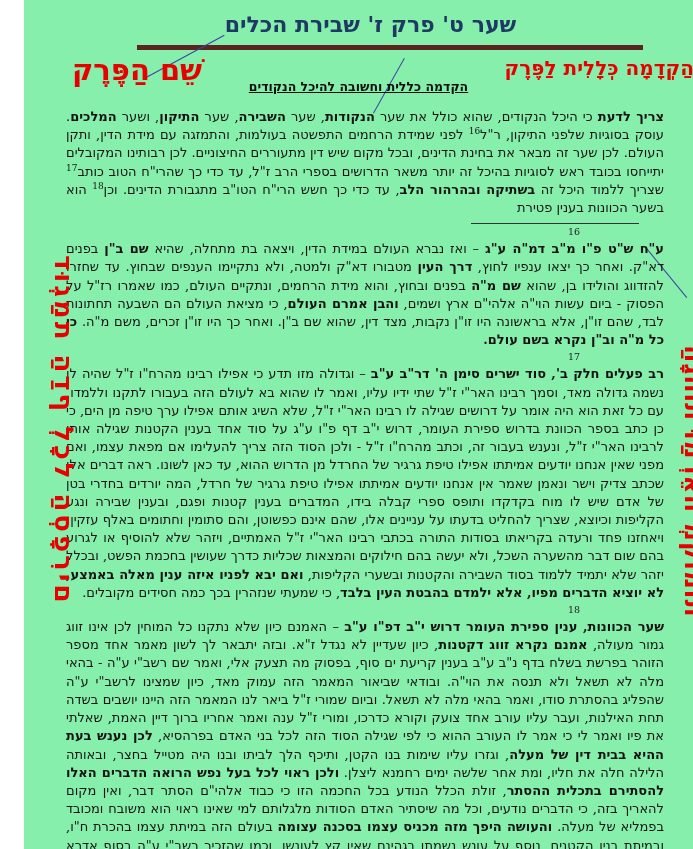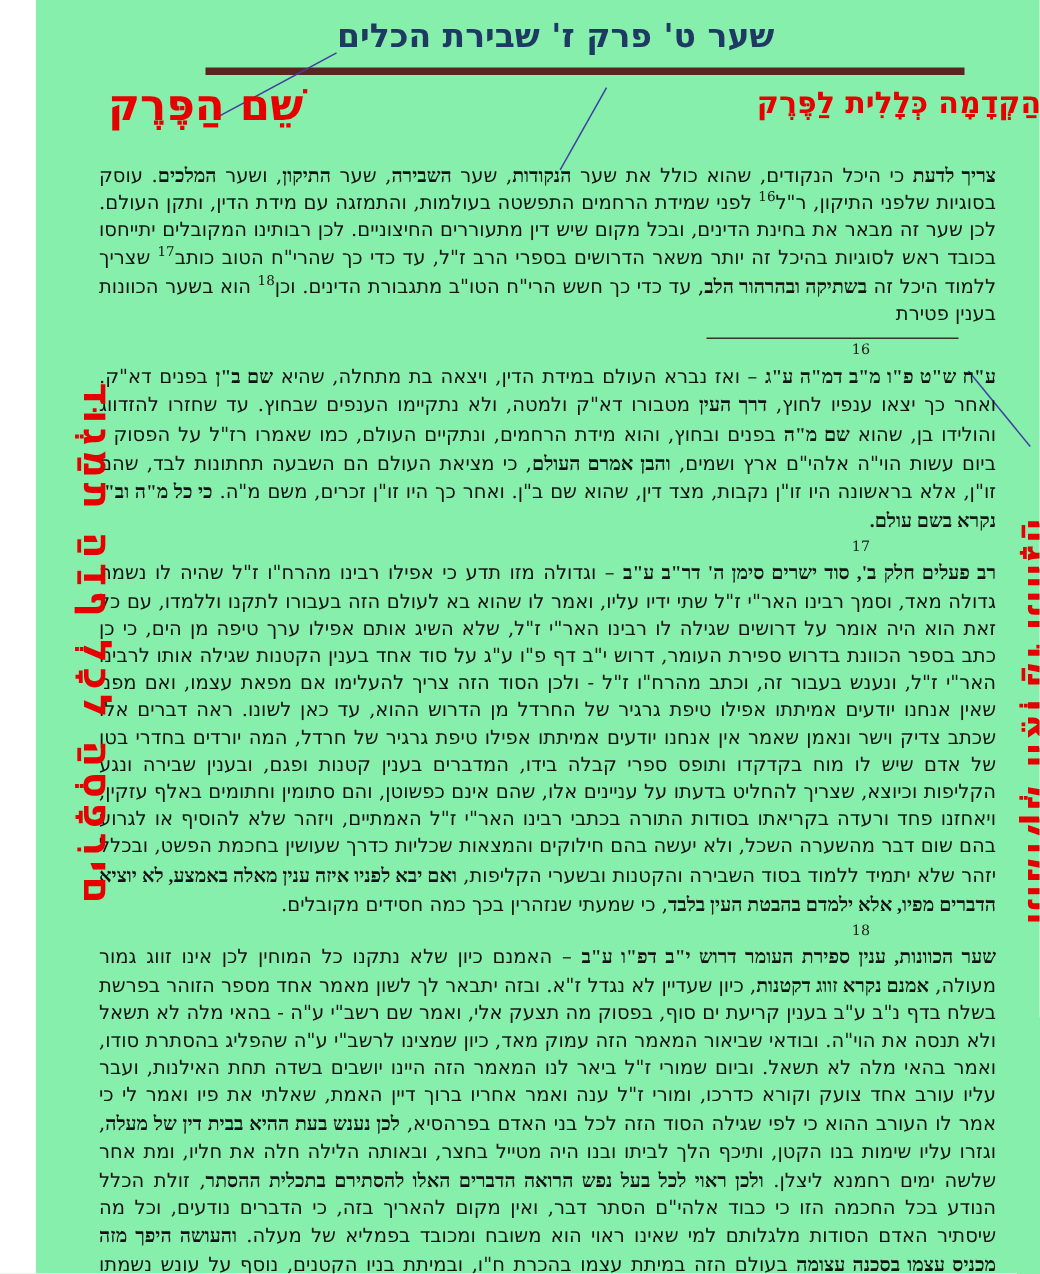--- a/index.html
+++ b/index.html
@@ -31,37 +31,38 @@
   sup{font-size:9px;line-height:0;}
   .fn-sep{height:0;border-top:1px solid #333;width:168px;margin:6px 25px 0 0;}
   .fn-num{font-size:9.5px;line-height:10px;text-align:right;padding-right:84px;margin:3px 0 3px 0;color:#222;}
   .vlabel{
     position:absolute;white-space:nowrap;color:#e60000;font-weight:bold;
     direction:ltr;unicode-bidi:bidi-override;transform:rotate(90deg);transform-origin:0 0;
   }
   .vlabel-left{left:55px;top:255px;font-size:26px;line-height:30px;letter-spacing:3px;}
   .vlabel-right{left:686px;top:345px;font-size:25px;line-height:34px;letter-spacing:1px;}
   .page-number{position:absolute;top:832px;left:0;right:0;text-align:center;font-size:12px;color:#222;}
-  b{font-weight:bold;font-family:Liberation Serif, serif;}
+  b{font-weight:bold;}
 </style>
 </head>
 <body>
 
 <div class="page">
 
   <div class="title">שער ט' פרק ז' שבירת הכלים</div>
   <div class="title-rule"></div>
 
   <div class="callout callout-a"></div>
   <div class="callout callout-b"></div>
   <div class="callout callout-c"></div>
 
   <div class="ann ann-intro">הַקְדָמָה כְּלָלִית לַפֶּרֶק</div>
   <div class="ann ann-chapter">שֵׁם הַפֶּרֶק</div>
 
+  <div class="heading">הקדמה כללית וחשובה להיכל הנקודים</div>
 
   <div class="content">
     <p class="body-par"><b>צריך לדעת</b><span> כי היכל הנקודים, שהוא כולל את שער </span><b>הנקודות</b><span>, שער </span><b>השבירה</b><span>, שער </span><b>התיקון</b><span>, ושער </span><b>המלכים</b><span>. עוסק בסוגיות שלפני התיקון, ר"ל</span><sup>16</sup><span> לפני שמידת הרחמים התפשטה בעולמות, והתמזגה עם מידת הדין, ותקן העולם. לכן שער זה מבאר את בחינת הדינים, ובכל מקום שיש דין מתעוררים החיצוניים. לכן רבותינו המקובלים יתייחסו בכובד ראש לסוגיות בהיכל זה יותר משאר הדרושים בספרי הרב ז"ל, עד כדי כך שהרי"ח הטוב כותב</span><sup>17</sup><span> שצריך ללמוד היכל זה </span><b>בשתיקה ובהרהור הלב</b><span>, עד כדי כך חשש הרי"ח הטו"ב מתגבורת הדינים. וכן</span><sup>18</sup><span> הוא בשער הכוונות בענין פטירת</span></p>
 
     <div class="fn-sep"></div>
     <div class="fn-num">16</div>
     <p class="fn-text"><b>ע"ח ש"ט פ"ו מ"ב דמ"ה ע"ג</b><span> – ואז נברא העולם במידת הדין, ויצאה בת מתחלה, שהיא </span><b>שם ב"ן</b><span> בפנים דא"ק. ואחר כך יצאו ענפיו לחוץ, </span><b>דרך העין</b><span> מטבורו דא"ק ולמטה, ולא נתקיימו הענפים שבחוץ. עד שחזרו להזדווג והולידו בן, שהוא </span><b>שם מ"ה</b><span> בפנים ובחוץ, והוא מידת הרחמים, ונתקיים העולם, כמו שאמרו רז"ל על הפסוק - ביום עשות הוי"ה אלהי"ם ארץ ושמים, </span><b>והבן אמרם העולם</b><span>, כי מציאת העולם הם השבעה תחתונות לבד, שהם זו"ן, אלא בראשונה היו זו"ן נקבות, מצד דין, שהוא שם ב"ן. ואחר כך היו זו"ן זכרים, משם מ"ה. </span><b>כי כל מ"ה וב"ן נקרא בשם עולם.</b></p>
 
     <div class="fn-num">17</div>
     <p class="fn-text"><b>רב פעלים חלק ב', סוד ישרים סימן ה' דר"ב ע"ב</b><span> – וגדולה מזו תדע כי אפילו רבינו מהרח"ו ז"ל שהיה לו נשמה גדולה מאד, וסמך רבינו האר"י ז"ל שתי ידיו עליו, ואמר לו שהוא בא לעולם הזה בעבורו לתקנו וללמדו, עם כל זאת הוא היה אומר על דרושים שגילה לו רבינו האר"י ז"ל, שלא השיג אותם אפילו ערך טיפה מן הים, כי כן כתב בספר הכוונת בדרוש ספירת העומר, דרוש י"ב דף פ"ו ע"ג על סוד אחד בענין הקטנות שגילה אותו לרבינו האר"י ז"ל, ונענש בעבור זה, וכתב מהרח"ו ז"ל - ולכן הסוד הזה צריך להעלימו אם מפאת עצמו, ואם מפני שאין אנחנו יודעים אמיתתו אפילו טיפת גרגיר של החרדל מן הדרוש ההוא, עד כאן לשונו. ראה דברים אלו שכתב צדיק וישר ונאמן שאמר אין אנחנו יודעים אמיתתו אפילו טיפת גרגיר של חרדל, המה יורדים בחדרי בטן של אדם שיש לו מוח בקדקדו ותופס ספרי קבלה בידו, המדברים בענין קטנות ופגם, ובענין שבירה ונגע הקליפות וכיוצא, שצריך להחליט בדעתו על עניינים אלו, שהם אינם כפשוטן, והם סתומין וחתומים באלף עזקין, ויאחזנו פחד ורעדה בקריאתו בסודות התורה בכתבי רבינו האר"י ז"ל האמתיים, ויזהר שלא להוסיף או לגרוע בהם שום דבר מהשערה השכל, ולא יעשה בהם חילוקים והמצאות שכליות כדרך שעושין בחכמת הפשט, ובכלל יזהר שלא יתמיד ללמוד בסוד השבירה והקטנות ובשערי הקליפות, </span><b>ואם יבא לפניו איזה ענין מאלה באמצע, לא יוציא הדברים מפיו, אלא ילמדם בהבטת העין בלבד</b><span>, כי שמעתי שנזהרין בכך כמה חסידים מקובלים.</span></p>

